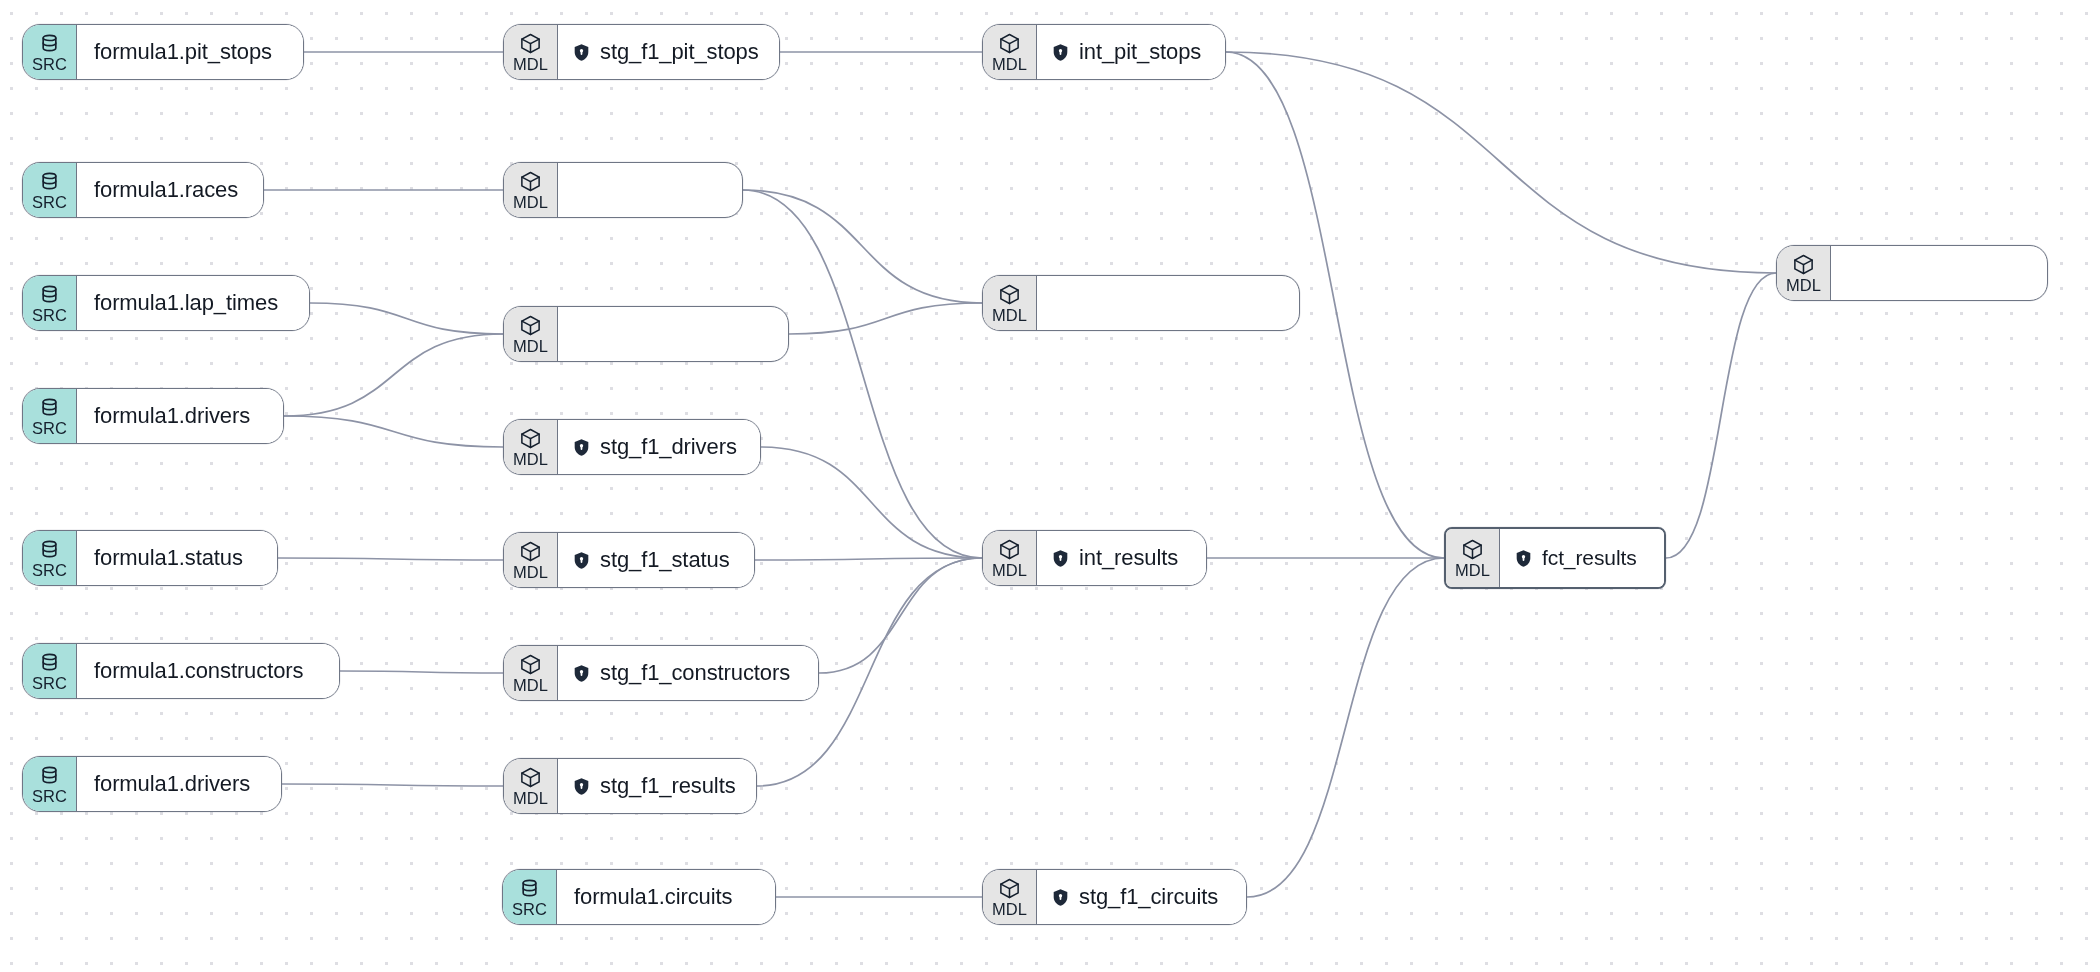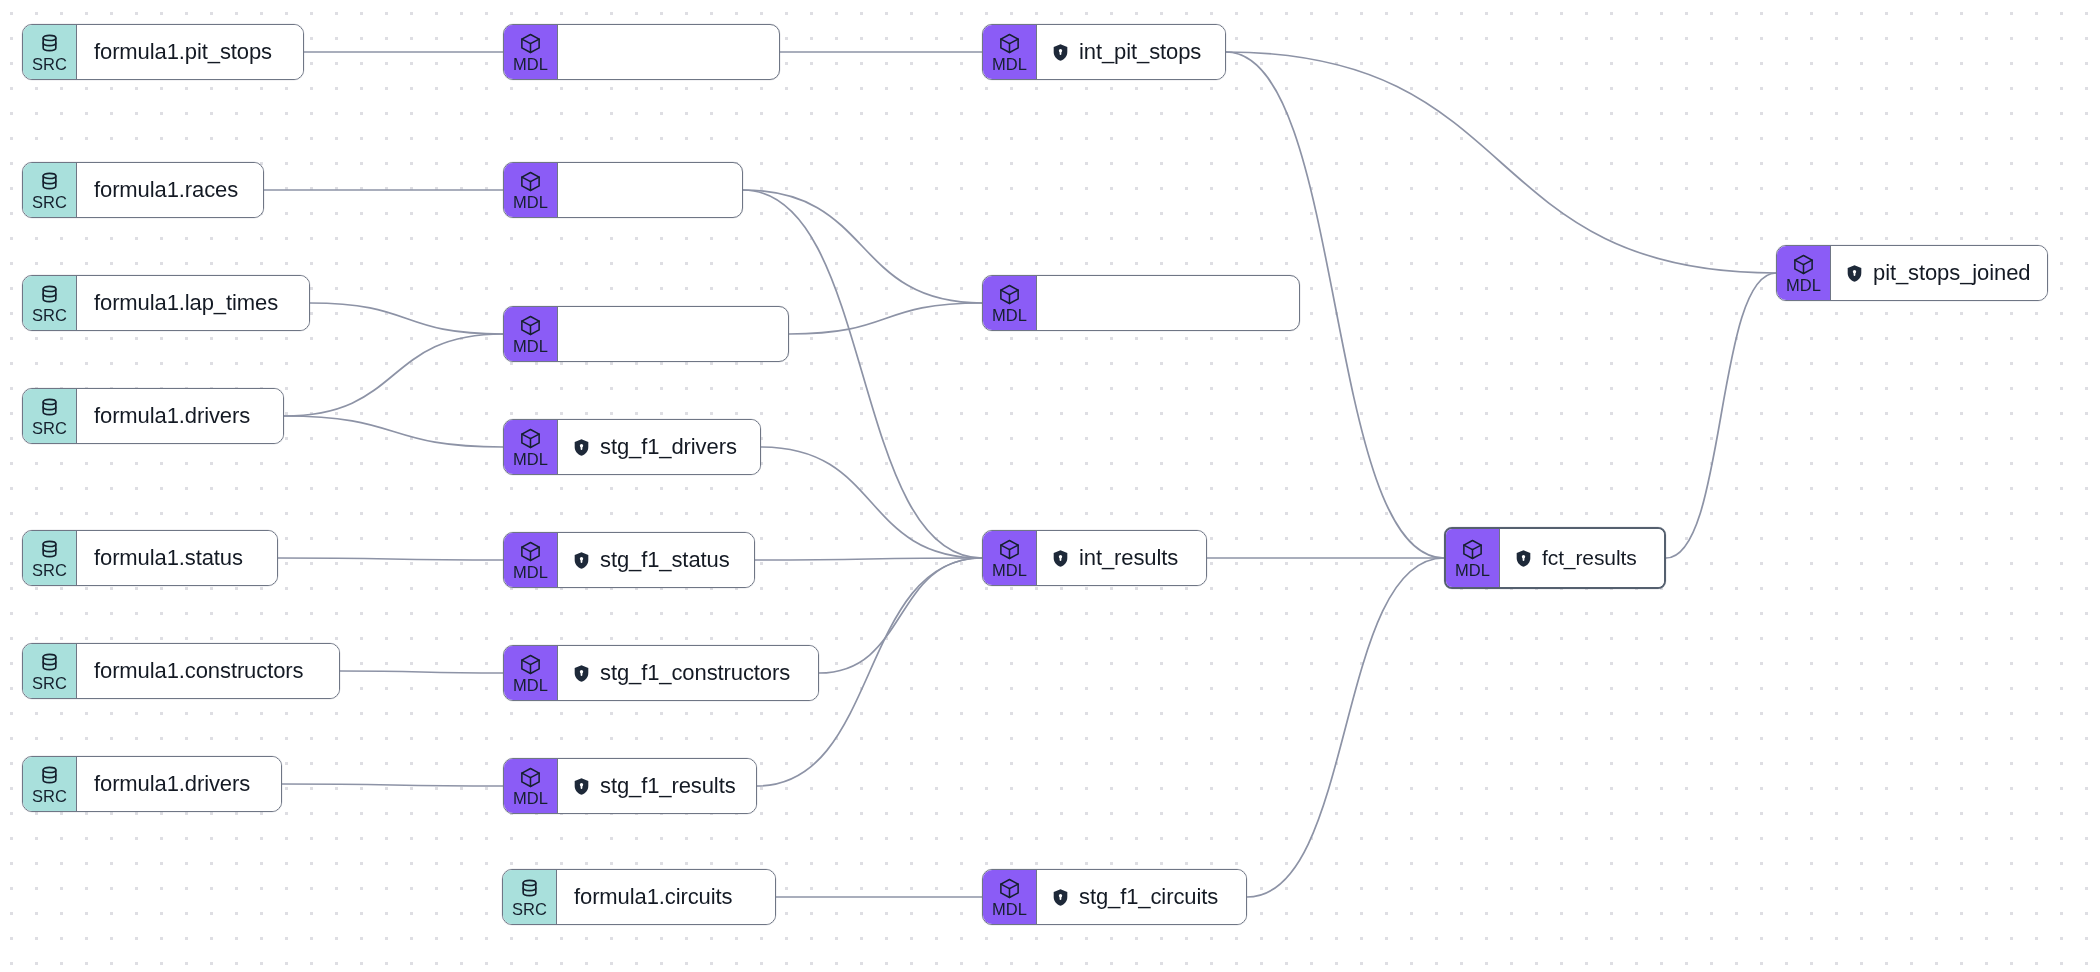--- a/index.html
+++ b/index.html
@@ -36,21 +36,21 @@
     stroke-width: 1.7;
   }
 
   
   .node {
     position: absolute;
     display: flex;
     align-items: stretch;
     z-index: 3;
     box-sizing: border-box;
-    border-radius: 10px;
+    border-radius: 18px;
     background: #ffffff;
     border: 1.6px solid #6f7685;
     box-shadow: 0 0 0 0.5px rgba(111,118,133,0.18);
     overflow: hidden;
   }
   .node.selected {
     border-width: 2.4px;
     border-color: #55606f;
     border-radius: 8px;
   }
@@ -60,21 +60,21 @@
     width: 54px;
     display: flex;
     flex-direction: column;
     align-items: center;
     justify-content: center;
     gap: 1px;
     border-right: 1.4px solid #6f7685;
     box-sizing: border-box;
   }
   .node.src .badge { background: #a9e0dc; }
-  .node.mdl .badge { background: #8b5cf6; }
+  .node.mdl .badge { background: #e5e5e5; }
 
   .badge .glyph {
     display: block;
     line-height: 0;
   }
   .badge .kind {
     font-size: 16.5px;
     letter-spacing: 0.1px;
     color: #15202e;
     font-family: "Liberation Sans", sans-serif;
@@ -238,20 +238,28 @@
       </div>
       <div class="node mdl" style="left: 503px; top: 24px; width: 277px; height: 56px;">
         <div class="badge">
           <span class="glyph"><svg width="23" height="23" viewBox="0 0 24 24" fill="none" stroke="#15202e" stroke-width="1.6" stroke-linecap="round" stroke-linejoin="round">
               <path d="M12 2.6 21 7.4v9.2L12 21.4 3 16.6V7.4z"></path>
               <path d="M3 7.4 12 12.1l9-4.7"></path>
               <path d="M12 12.1v9.3"></path>
             </svg></span>
           <span class="kind">MDL</span>
         </div>
+        <div class="body">
+          <span class="shield"><svg width="19" height="19" viewBox="0 0 24 24">
+              <path d="M12 1.6 3.4 5.1v6.2c0 5.3 3.6 9.6 8.6 11.1 5-1.5 8.6-5.8 8.6-11.1V5.1z" fill="#1e2939"></path>
+              <circle cx="12" cy="9.8" r="2.1" fill="#ffffff"></circle>
+              <rect x="10.9" y="10.1" width="2.2" height="5" rx="1.1" fill="#ffffff"></rect>
+            </svg></span>
+          <span class="label">stg_f1_pit_stops</span>
+        </div>
       </div>
       <div class="node mdl" style="left: 503px; top: 162px; width: 240px; height: 56px;">
         <div class="badge">
           <span class="glyph"><svg width="23" height="23" viewBox="0 0 24 24" fill="none" stroke="#15202e" stroke-width="1.6" stroke-linecap="round" stroke-linejoin="round">
               <path d="M12 2.6 21 7.4v9.2L12 21.4 3 16.6V7.4z"></path>
               <path d="M3 7.4 12 12.1l9-4.7"></path>
               <path d="M12 12.1v9.3"></path>
             </svg></span>
           <span class="kind">MDL</span>
         </div>
@@ -421,24 +429,16 @@
         </div>
       </div>
       <div class="node mdl" style="left: 1776px; top: 245px; width: 272px; height: 56px;">
         <div class="badge">
           <span class="glyph"><svg width="23" height="23" viewBox="0 0 24 24" fill="none" stroke="#15202e" stroke-width="1.6" stroke-linecap="round" stroke-linejoin="round">
               <path d="M12 2.6 21 7.4v9.2L12 21.4 3 16.6V7.4z"></path>
               <path d="M3 7.4 12 12.1l9-4.7"></path>
               <path d="M12 12.1v9.3"></path>
             </svg></span>
           <span class="kind">MDL</span>
-        </div>
-        <div class="body">
-          <span class="shield"><svg width="19" height="19" viewBox="0 0 24 24">
-              <path d="M12 1.6 3.4 5.1v6.2c0 5.3 3.6 9.6 8.6 11.1 5-1.5 8.6-5.8 8.6-11.1V5.1z" fill="#1e2939"></path>
-              <circle cx="12" cy="9.8" r="2.1" fill="#ffffff"></circle>
-              <rect x="10.9" y="10.1" width="2.2" height="5" rx="1.1" fill="#ffffff"></rect>
-            </svg></span>
-          <span class="label">pit_stops_joined</span>
         </div>
       </div>
     </div>
 </div>
 
 </body></html>

